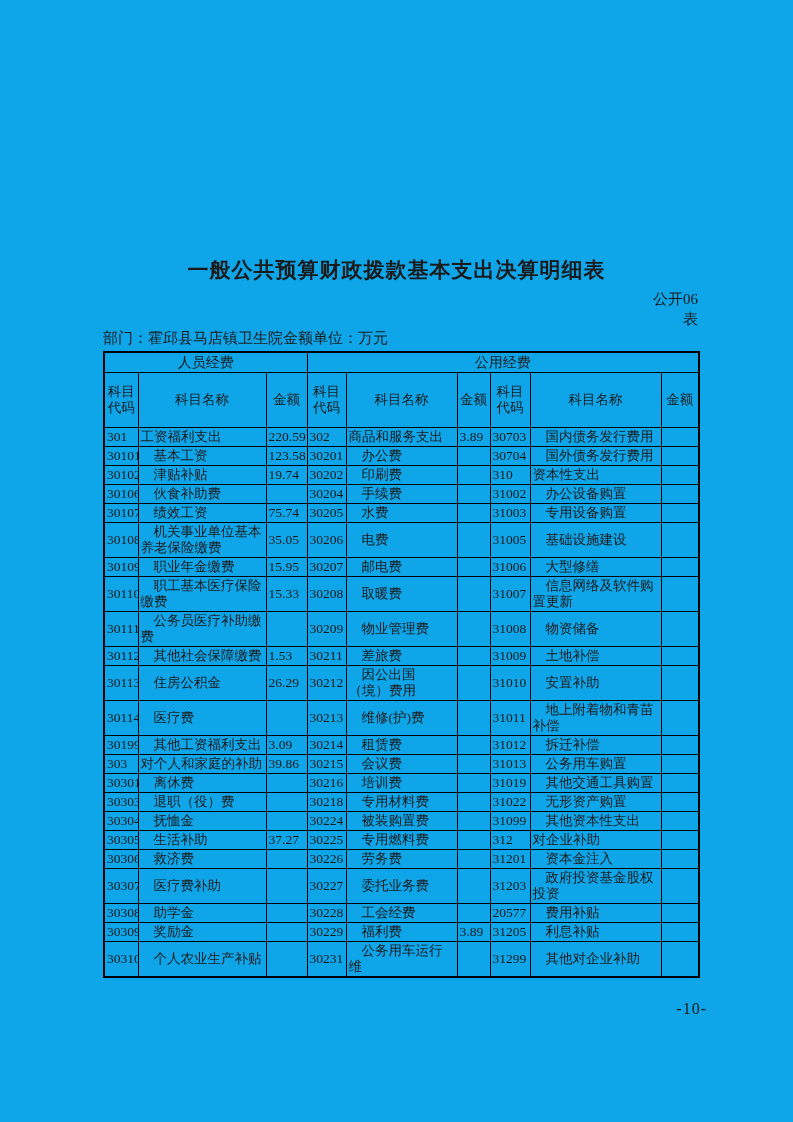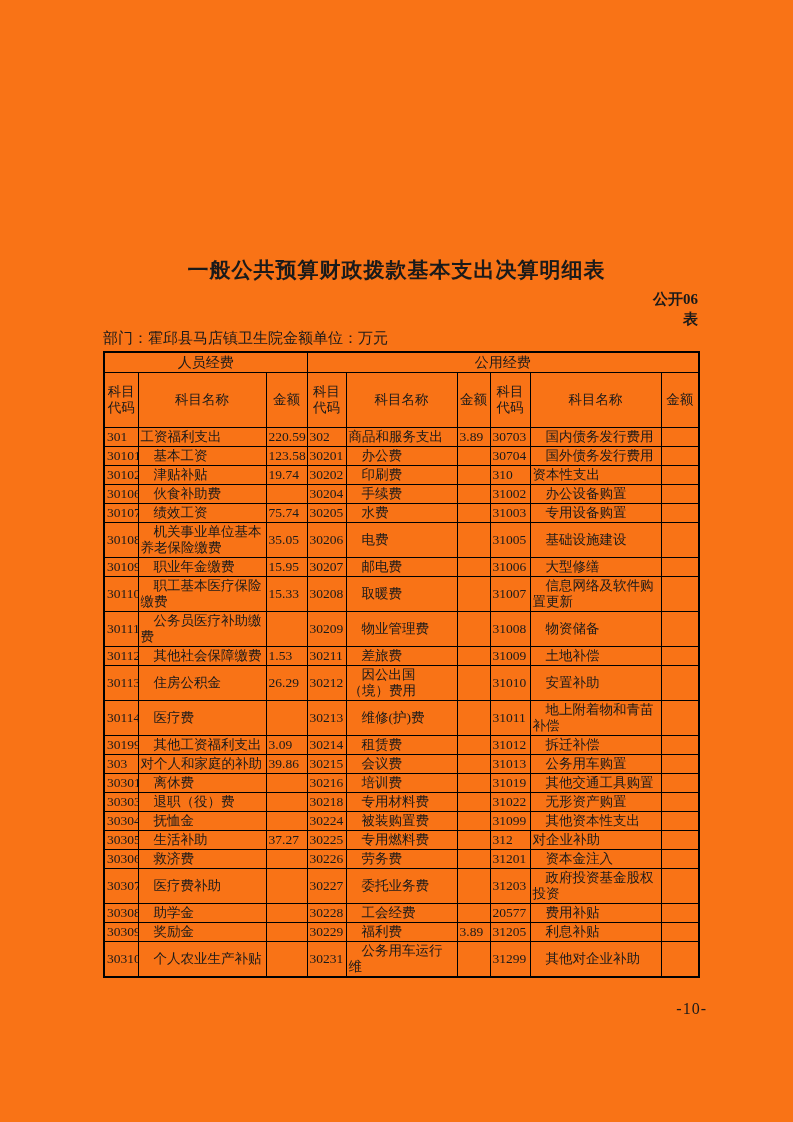--- a/index.html
+++ b/index.html
@@ -6,42 +6,41 @@
     margin: 0;
     padding: 0;
     background: #ffffff;
     color: #1a1a1a;
     font-family: "Liberation Serif", serif;
   }
   .page {
     position: relative;
     width: 793px;
     height: 1122px;
-    background: #f97316;
+    background: #0ea5e9;
     overflow: hidden;
   }
   .doc-title {
     position: absolute;
     top: 256px;
     left: 0;
     width: 100%;
     text-align: center;
     font-family: "Liberation Sans", sans-serif;
     font-weight: bold;
     font-size: 21px;
     letter-spacing: 1px;
   }
   .form-code {
     position: absolute;
     top: 289px;
     right: 95px;
     text-align: right;
     font-size: 15px;
     line-height: 20px;
-    font-weight: bold;
   }
   .meta-row {
     position: absolute;
     top: 329px;
     left: 103px;
     width: 595px;
     display: flex;
     justify-content: flex-start;
     font-size: 15px;
   }

